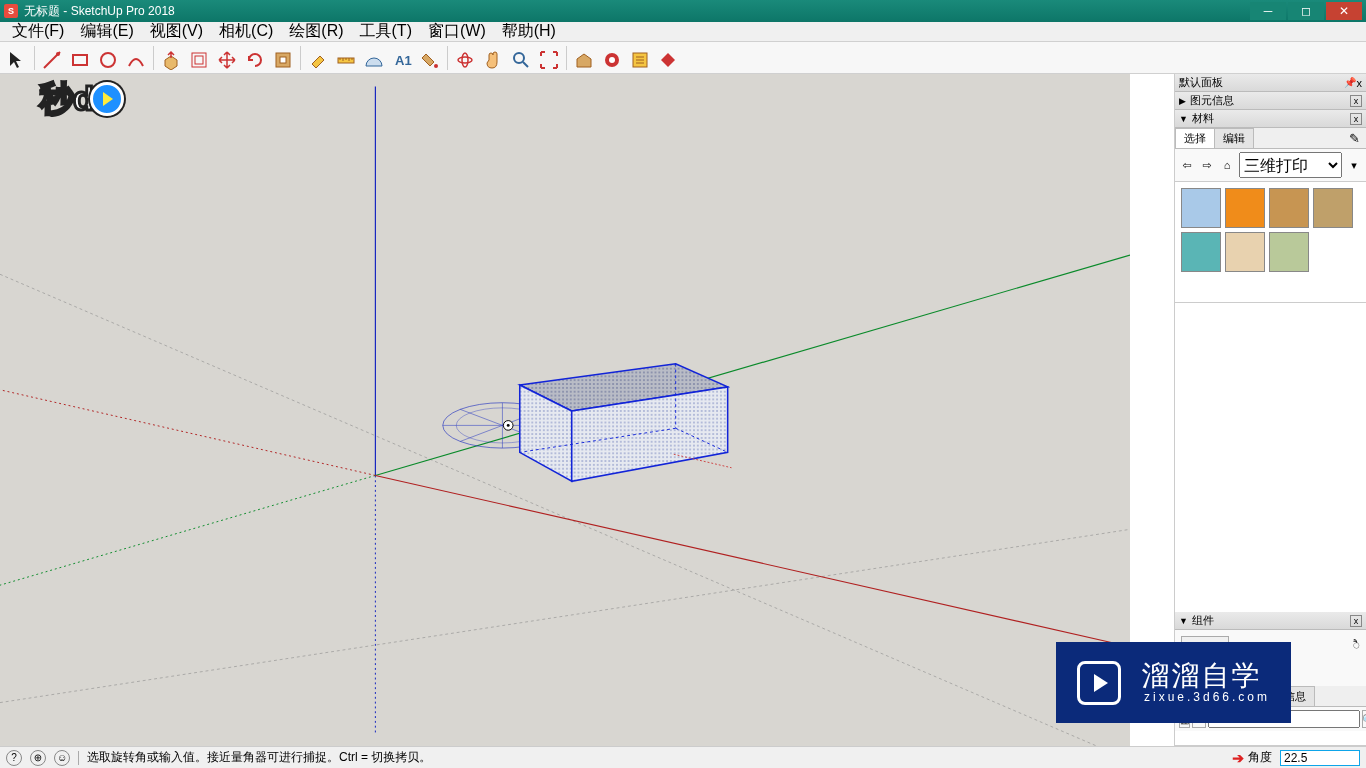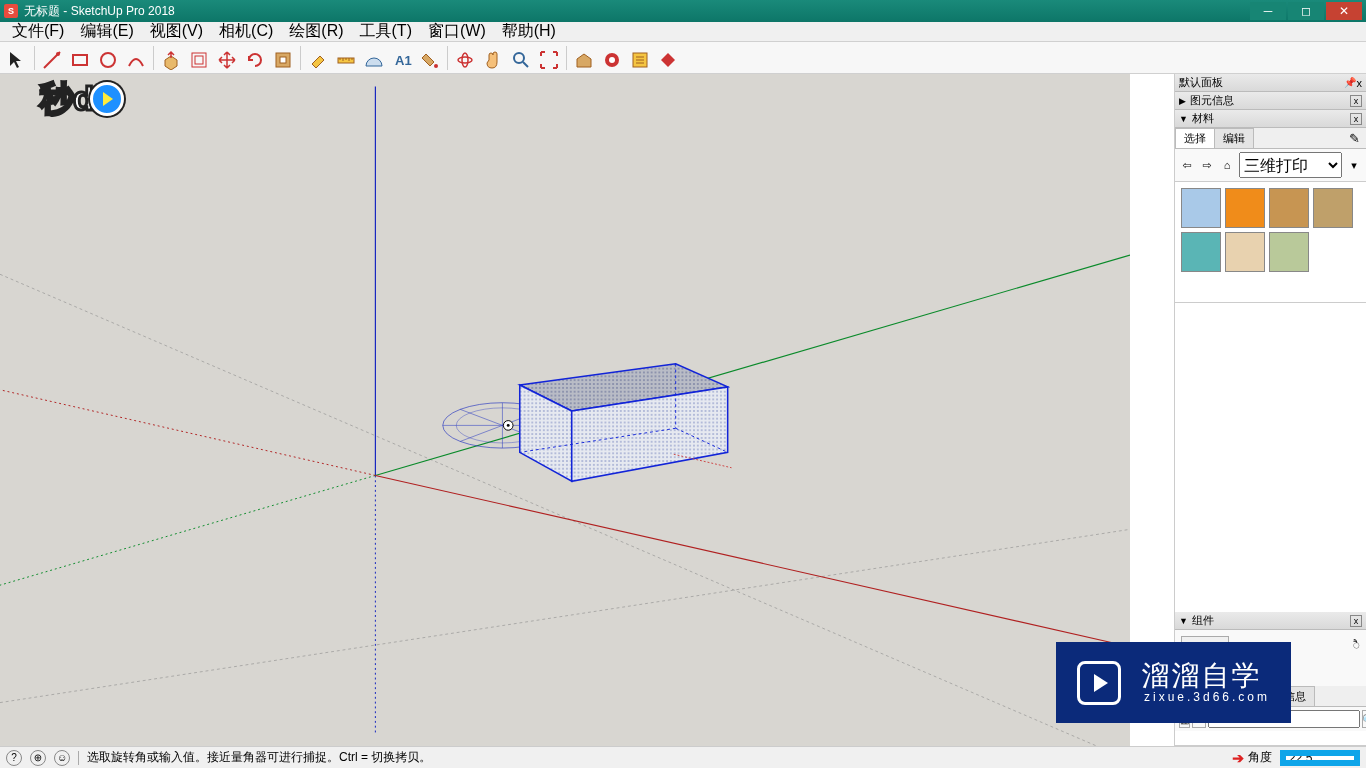--- a/index.html
+++ b/index.html
@@ -65,21 +65,21 @@
 .comp-search input{ flex:1; font-size:11px; height:18px; padding:0 3px;}
 
 .spacer-fill { flex:1; background:#fff; }
 
 
 .statusbar { height: 22px; background: #f0f0f0; border-top: 1px solid #ccc; display: flex; align-items: center; font-size: 12px; padding: 0 6px; gap: 8px; }
 .statusbar .st-icon { width:16px;height:16px; border:1px solid #888; border-radius:50%; display:flex;align-items:center;justify-content:center;font-size:10px;}
 .statusbar .st-sep { width:1px; height:14px; background:#aaa;}
 .statusbar .st-fill { flex:1; }
 .statusbar .vcb-label { font-size:12px; }
-.statusbar .vcb-input { width:80px; height:16px; font-size:12px; border:6px solid #0ea5e9; padding:0 3px;}
+.statusbar .vcb-input { width:80px; height:16px; font-size:12px; border:1px solid #0ea5e9; padding:0 3px;}
 .red-arrow { color:#d22; font-weight:bold; font-size:14px; margin-right:-4px;}
 
 
 .wm-topleft { position:absolute; left:40px; top:76px; pointer-events:none; font-family: Arial Black, sans-serif; font-weight:900; font-size:34px; color:#fff; -webkit-text-stroke: 3px #222; text-stroke:3px #222; letter-spacing:-1px; display:flex;align-items:center;}
 .wm-topleft .play{ display:inline-flex; width:34px;height:34px;background:#1e90ff;border:3px solid #fff;border-radius:50%; align-items:center;justify-content:center; margin:0 -3px; box-shadow:0 0 0 2px #222;}
 .wm-topleft .play::after{content:"";border-left:10px solid #ffeb3b;border-top:7px solid transparent;border-bottom:7px solid transparent;margin-left:3px;}
 
 .wm-bottomright { position:absolute; right:75px; bottom:45px; width:235px; height:81px; background:#0b2a7a; color:#fff; display:flex; align-items:center; justify-content:center; gap:12px; font-size:28px; letter-spacing:2px;}
 .wm-bottomright .ring{ width:44px;height:44px;border:3px solid #fff;border-radius:8px; display:flex;align-items:center;justify-content:center;}
 .wm-bottomright .ring::after{content:"";border-left:14px solid #fff;border-top:9px solid transparent;border-bottom:9px solid transparent;margin-left:4px;}

